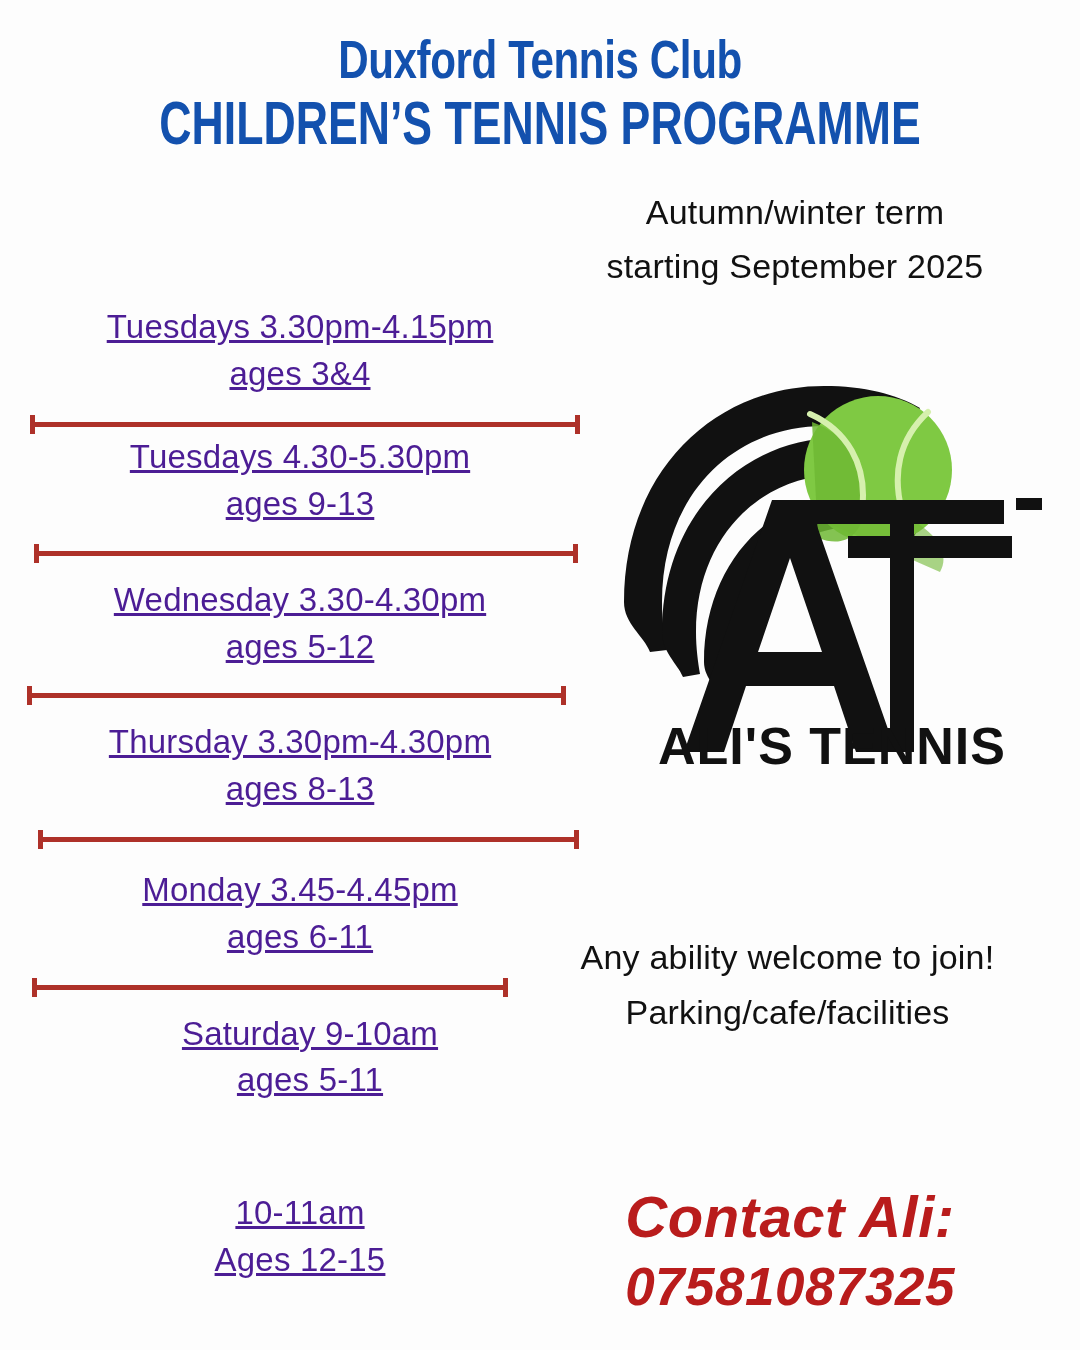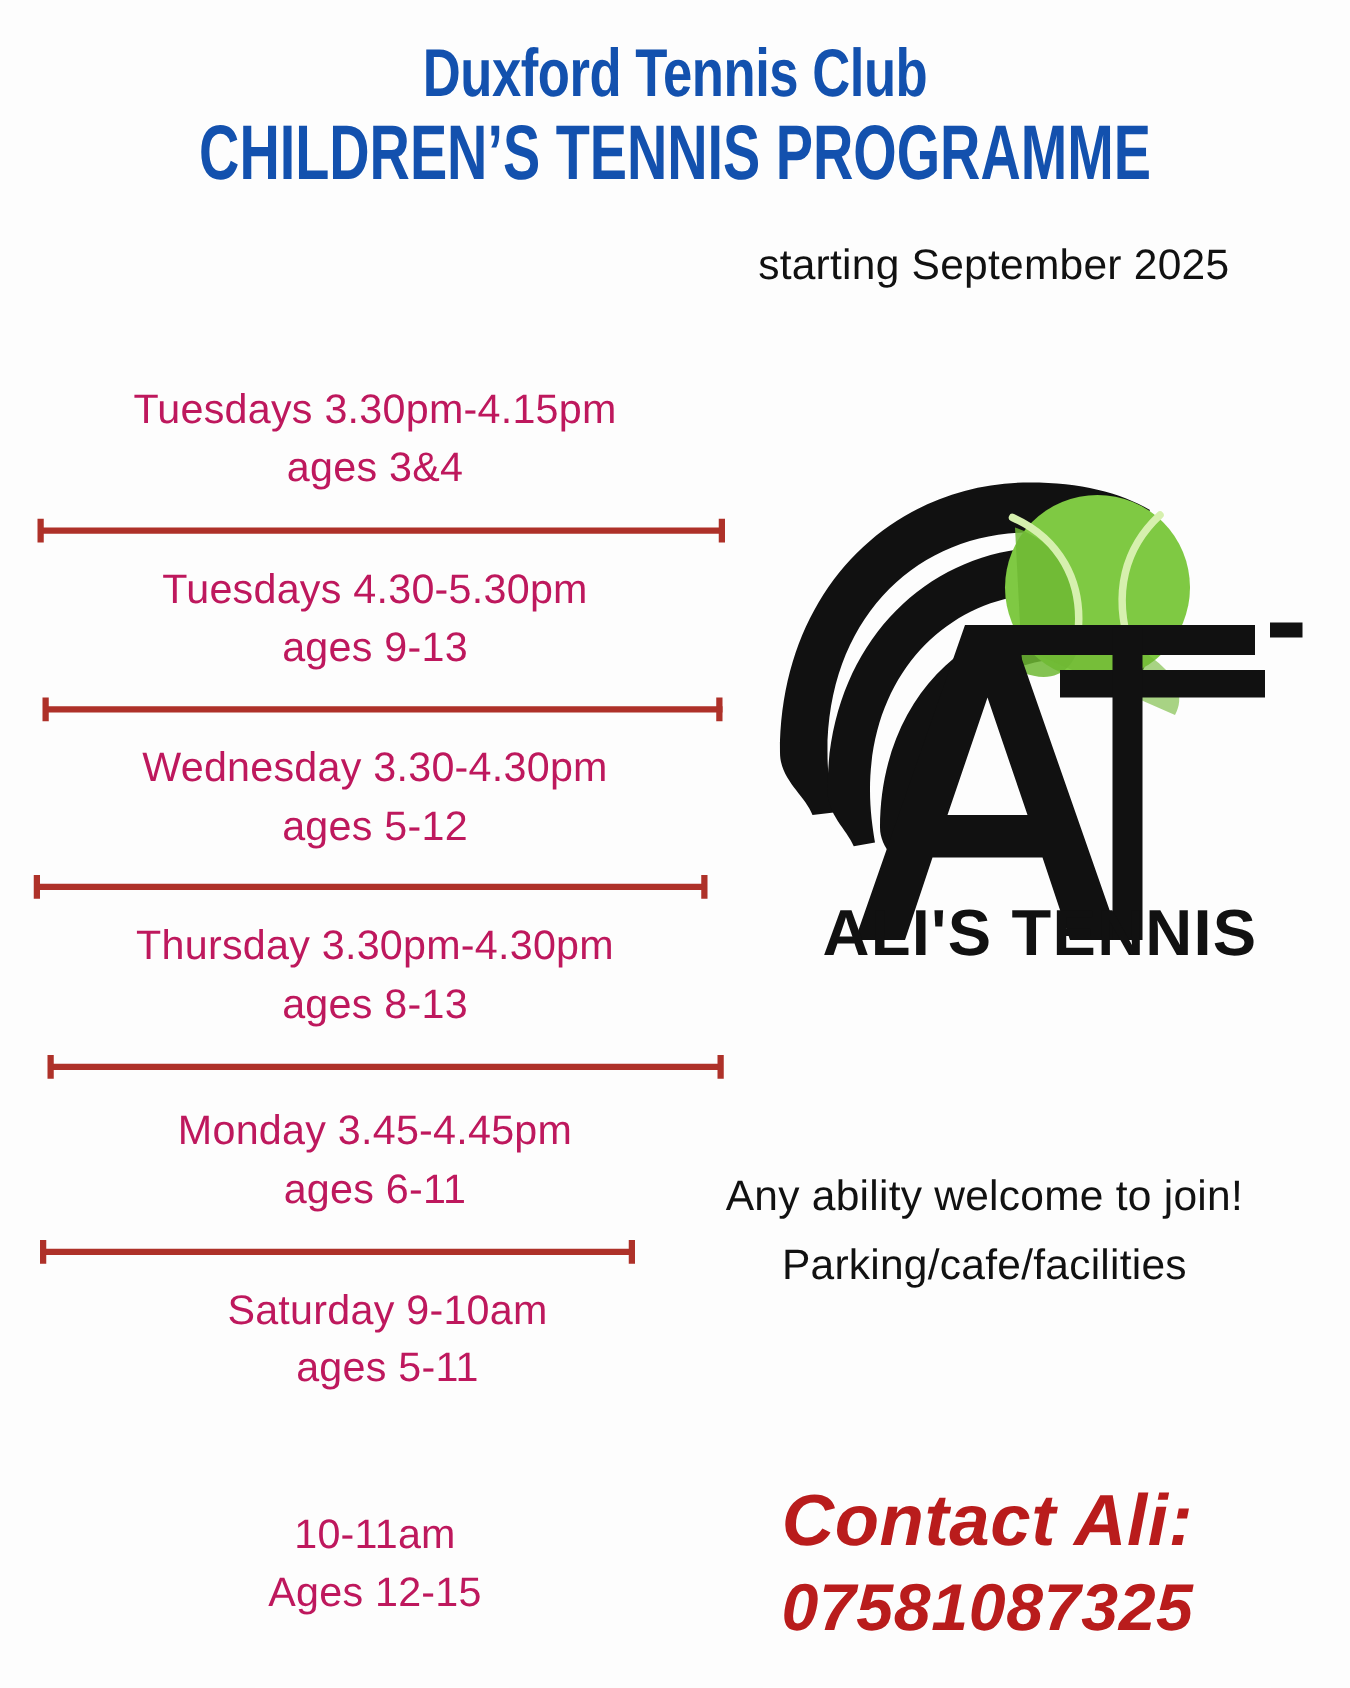--- a/index.html
+++ b/index.html
@@ -71,21 +71,22 @@
     top: 304px;
     left: 0px;
     width: 600px;
   }
   .sched-entry {
     text-align: center;
     font-size: 33px;
     line-height: 1.42;
     font-weight: 300;
     letter-spacing: 0.2px;
-    color: #be185d;
+    color: #4c1d95;
+    text-decoration: underline;
   }
   .sched-entry .ln { white-space: nowrap; }
 
   
   .rule {
     position: relative;
     height: 22px;
   }
   .rule .bar {
     position: absolute;
@@ -143,37 +144,38 @@
 </style>
 </head>
 <body>
 
 <div class="header">
   <div class="title-line1">Duxford Tennis Club</div>
   <div class="title-line2">CHILDREN’S TENNIS PROGRAMME</div>
 </div>
 
 <div class="term-note">
+  <div>Autumn/winter term</div>
   <div>starting September  2025</div>
 </div>
 
 <div class="schedule">
 
   <div class="sched-entry">
     <div class="ln">Tuesdays 3.30pm-4.15pm</div>
     <div class="ln">ages 3&amp;4</div>
   </div>
 
   <div class="rule" style="margin-top:14px;">
     <div class="bar" style="left:32px; width:548px;"></div>
     <div class="cap" style="left:30px;"></div>
     <div class="cap" style="left:575px;"></div>
   </div>
 
-  <div class="sched-entry" style="margin-top:14px;">
+  <div class="sched-entry" style="">
     <div class="ln">Tuesdays 4.30-5.30pm</div>
     <div class="ln">ages 9-13</div>
   </div>
 
   <div class="rule" style="margin-top:14px;">
     <div class="bar" style="left:36px; width:542px;"></div>
     <div class="cap" style="left:34px;"></div>
     <div class="cap" style="left:573px;"></div>
   </div>
 

